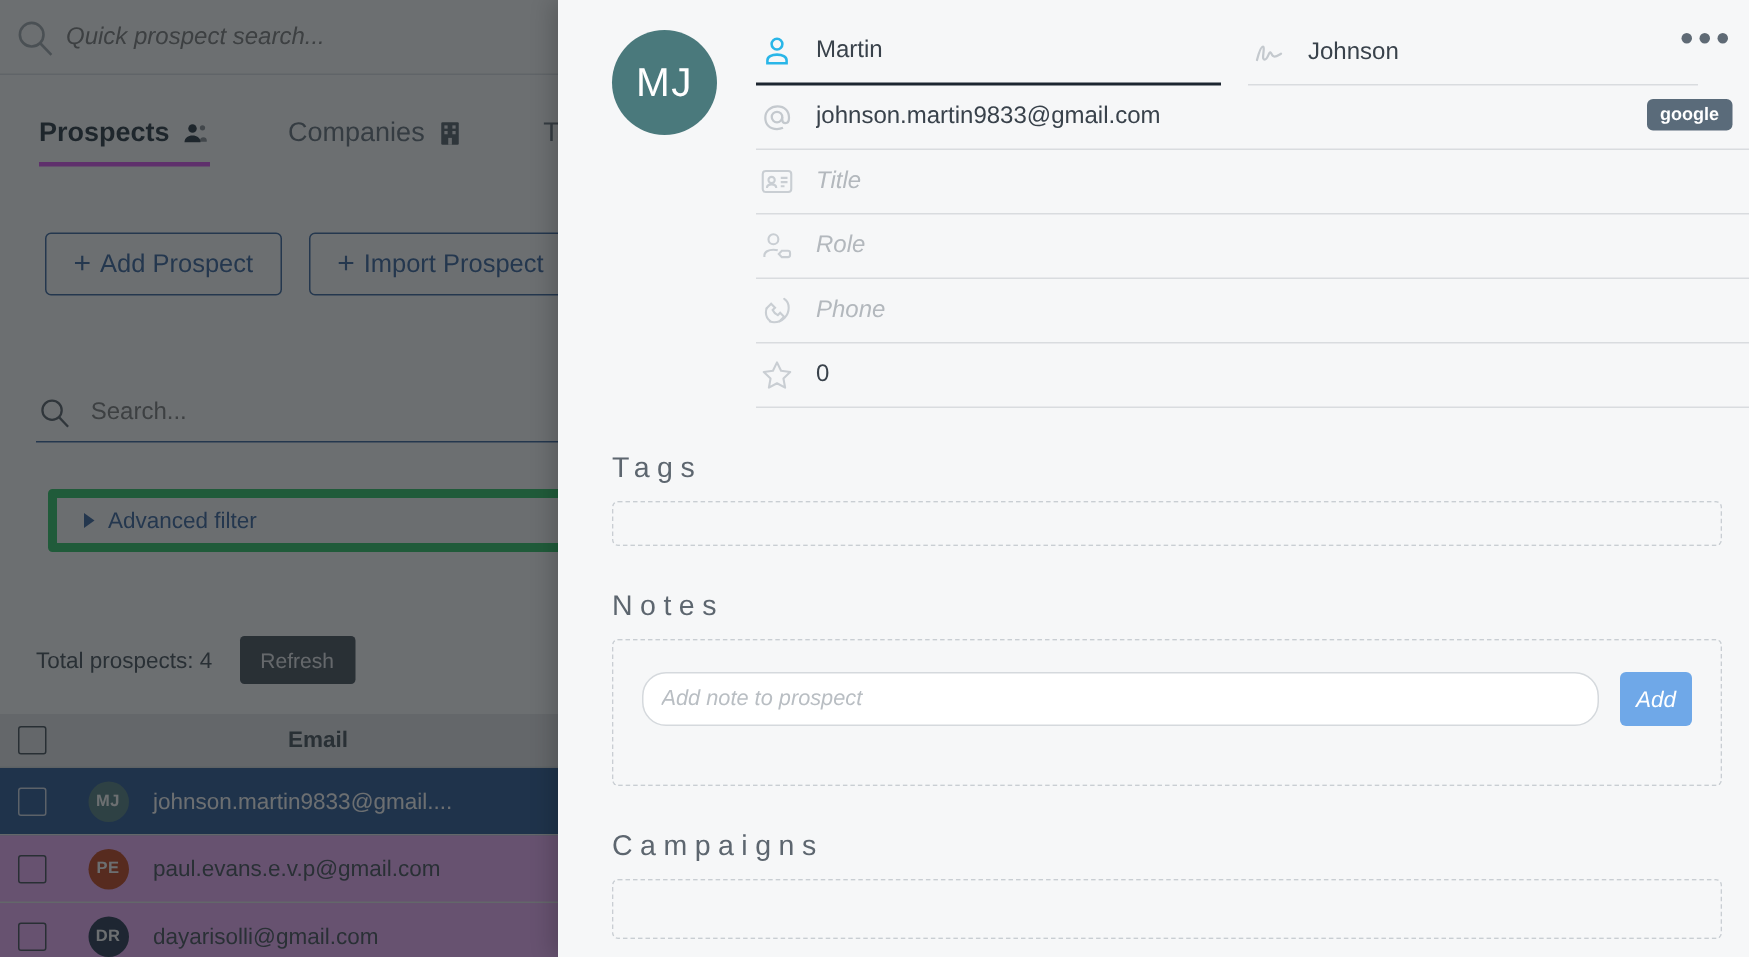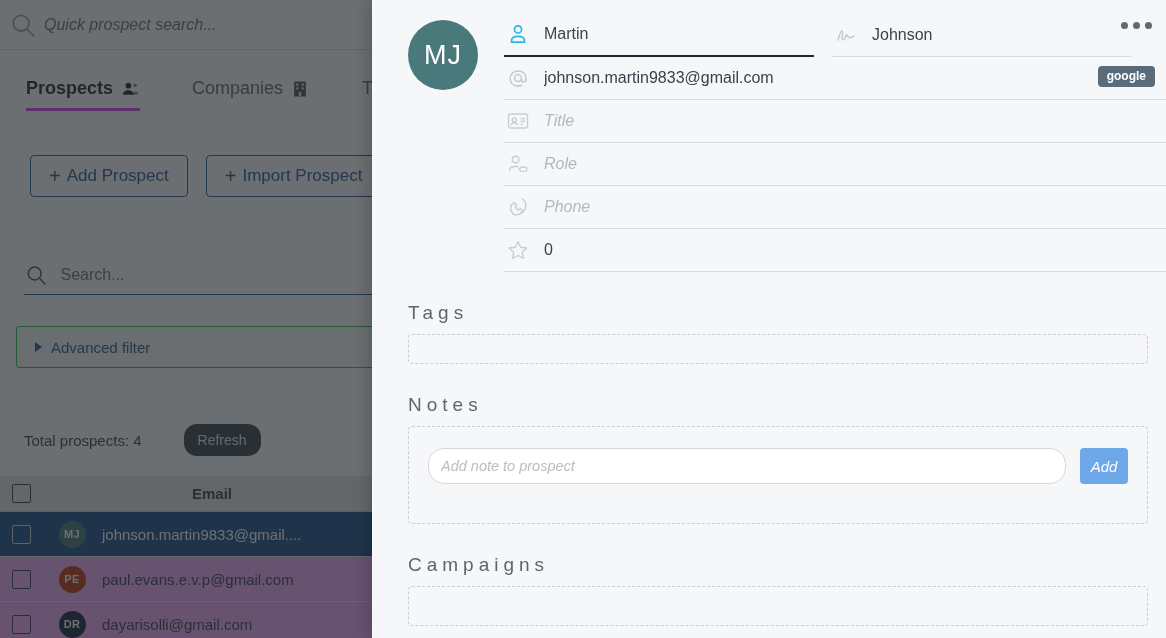--- a/index.html
+++ b/index.html
@@ -59,38 +59,37 @@
     border-bottom: 1px solid #2c5b9a; padding-bottom: 6px;
   }
   .list-search .ls-ico { width: 26px; height: 26px; opacity: .9; }
   .list-search input {
     border: none; outline: none; background: transparent;
     font-size: 16px; color: #7b858e; width: 100%;
     font-family: "Liberation Sans", sans-serif;
   }
 
   .adv-filter {
-    position: absolute; left: 16px; top: 326px; width: 620px; height: 42px;
-    border: 1px solid #22c55e; border-radius: 3px;
+    position: absolute; left: 32px; top: 326px; width: 620px; height: 42px;
+    border: 6px solid #22c55e; border-radius: 3px;
     display: flex; align-items: center; padding-left: 18px; gap: 9px;
     color: #2c5b9a; font-size: 15px; cursor: pointer; background: #fbfbfc;
   }
   .caret { width: 0; height: 0; border-left: 7px solid #2c5b9a;
            border-top: 5px solid transparent; border-bottom: 5px solid transparent; }
 
   .totals {
     position: absolute; left: 24px; top: 424px;
     display: flex; align-items: center; gap: 18px;
   }
   .totals .label { font-size: 15px; color: #3c4650; }
   .refresh-btn {
-    background: #3c4651; color: #e9ebed; border: none; border-radius: 13px;
+    background: #3c4651; color: #e9ebed; border: none; border-radius: 3px;
     font-size: 14px; padding: 8px 14px; cursor: pointer;
     font-family: "Liberation Sans", sans-serif;
-    margin-left: 24px;
   }
 
   .table { position: absolute; left: 0; top: 476px; width: 660px; }
   .thead {
     height: 36px; background: #e6e8ea; display: flex; align-items: center;
     border-bottom: 1px solid #d4d7da;
   }
   .cb-cell { width: 42px; display: flex; justify-content: center; align-items: center; }
   .cb {
     width: 19px; height: 19px; border: 1.5px solid #3a444e;

